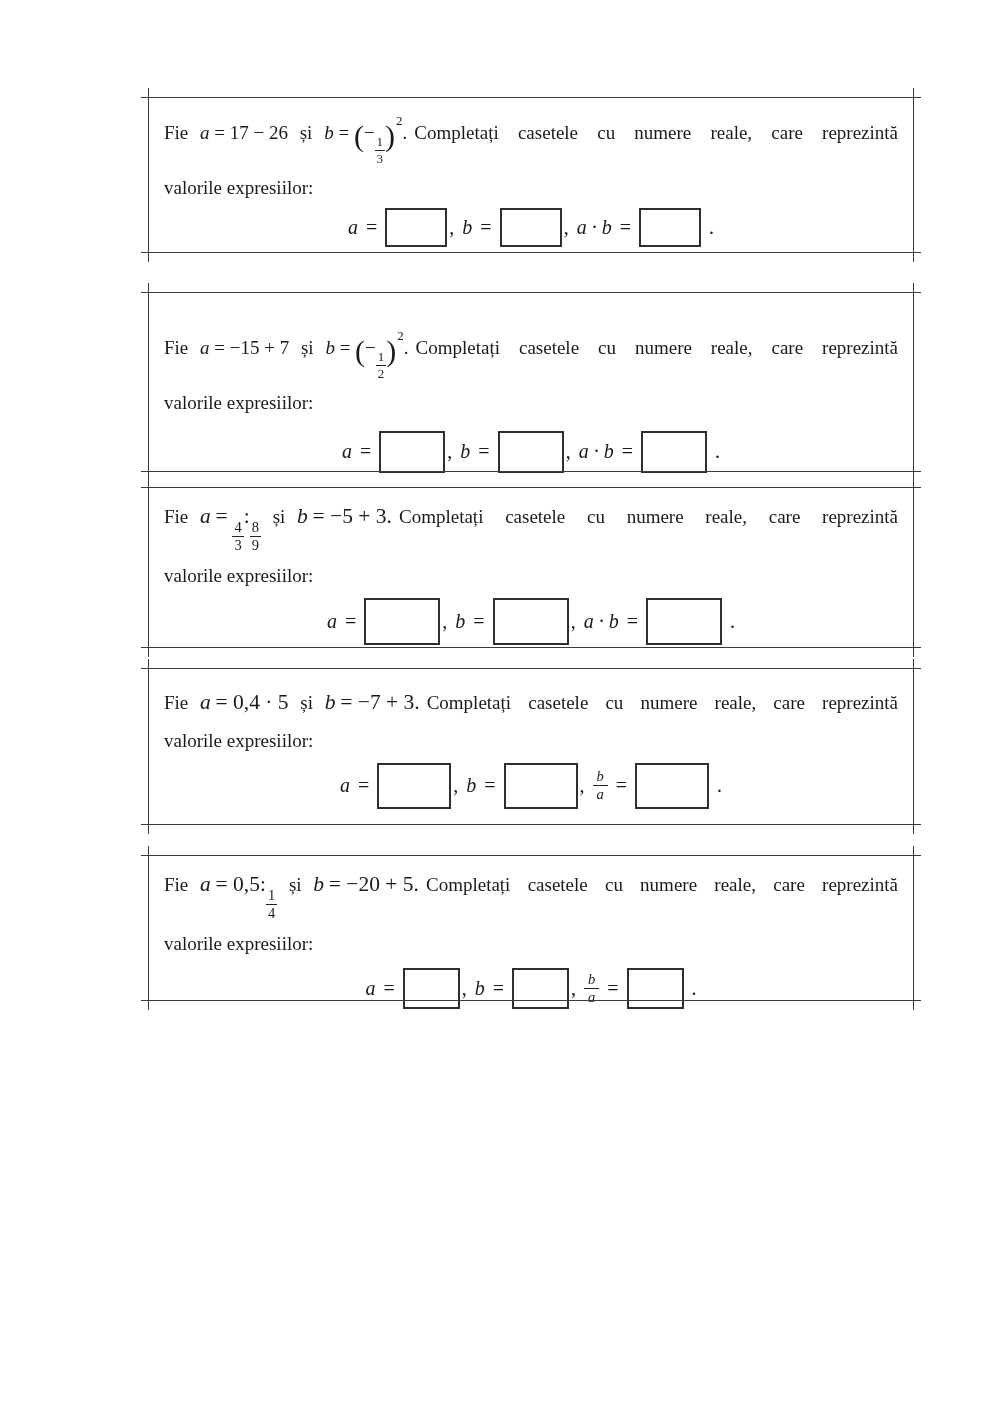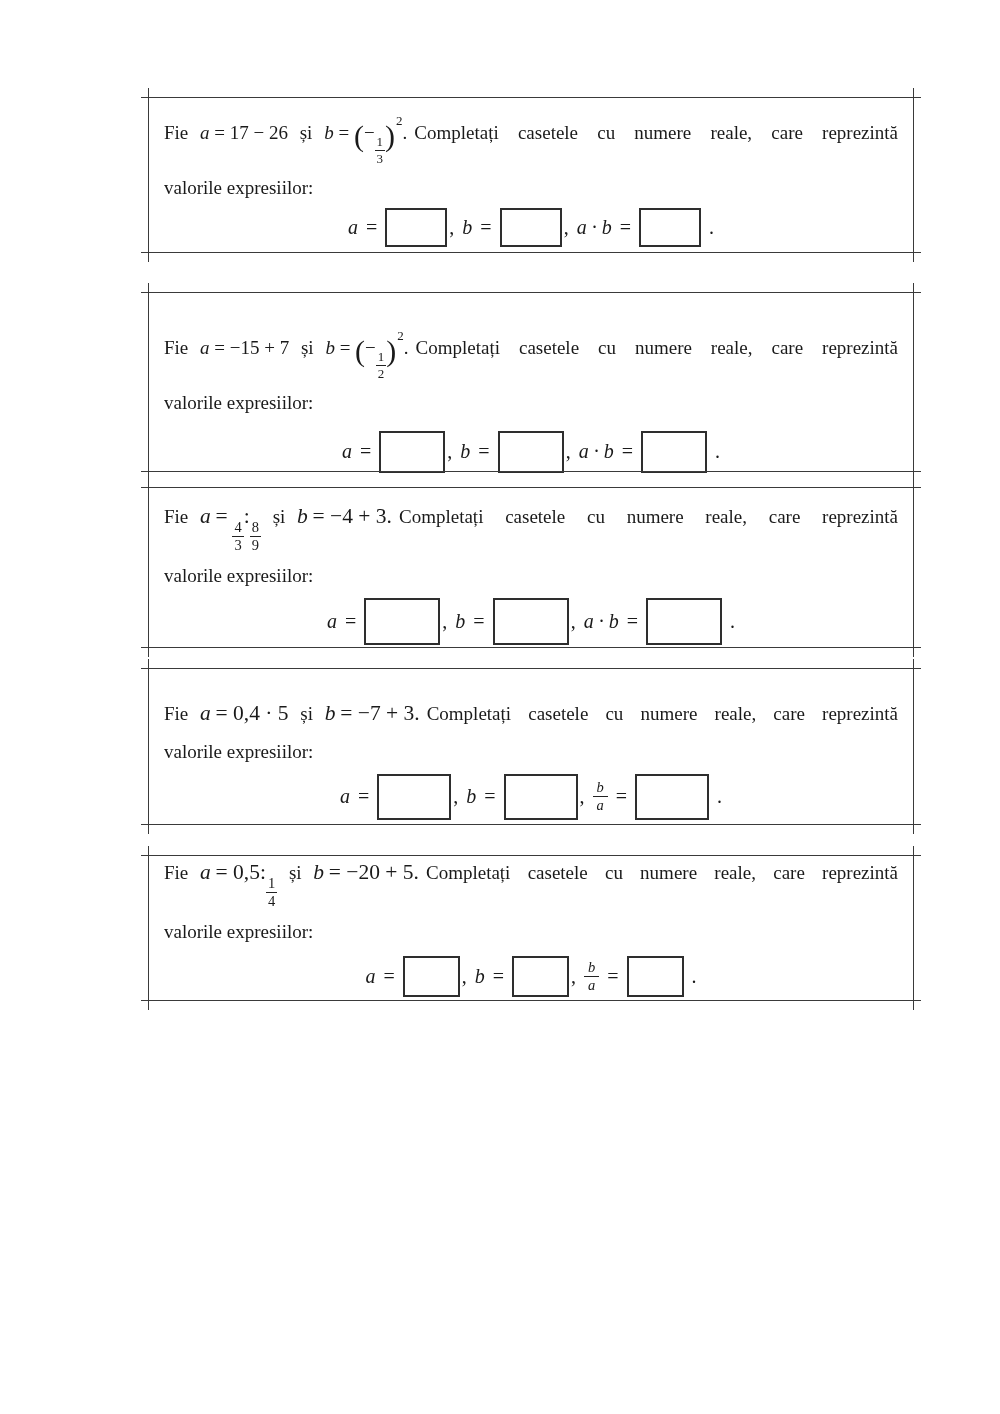--- a/index.html
+++ b/index.html
@@ -16,22 +16,22 @@
   .bl{position:absolute;background:#3a3a3a;}
   .ht{left:-7px;right:-7px;top:0;height:1px;}
   .hb{left:-7px;right:-7px;bottom:0;height:1px;}
   .vl{top:-9px;bottom:-9px;left:0;width:1px;}
   .vr{top:-9px;bottom:-9px;right:0;width:1px;}
 
   
   .content{padding:15px 16px 0 16px;font-size:19px;line-height:1.45;}
   #s2 .content{padding-top:35px}
   #s3 .content{padding-top:14px}
-  #s4 .content{padding-top:30px}
-  #s5 .content{padding-top:2px}
+  #s4 .content{padding-top:19px}
+  #s5 .content{padding-top:14px}
 
   .line1{display:flex;align-items:baseline;white-space:nowrap;}
   .fpart{flex:none;}
   .cont{flex:1;min-width:0;margin-left:7px;text-align:justify;text-align-last:justify;
         word-spacing:1px;white-space:normal;overflow:hidden;max-height:1.5em;}
   .line2{margin-top:9px;}
 
   .t{font-style:normal;}
   .m{font-style:normal;}
   .v{font-style:italic;}
@@ -175,21 +175,21 @@
           <span class="m lg">=</span>
           <span class="frac fl">
               <span class="fn">4</span>
               <span class="fd">3</span>
             </span><span class="m lg">:</span><span class="frac fl">
               <span class="fn">8</span>
               <span class="fd">9</span>
             </span>
           <span class="t gl gr">și</span>
           <span class="v lg">b</span>
-          <span class="m lg">= −4 + 3.</span>
+          <span class="m lg">= −5 + 3.</span>
         </span>
         <span class="cont">Completați casetele cu numere reale, care reprezintă</span>
       </div>
       <div class="line2">valorile expresiilor:</div>
       <div class="ansrow">
         <span class="v">a</span>
         <span class="m">=</span>
         <input class="abox" style="">
         <span class="m sep">,</span>
         <span class="v">b</span>

